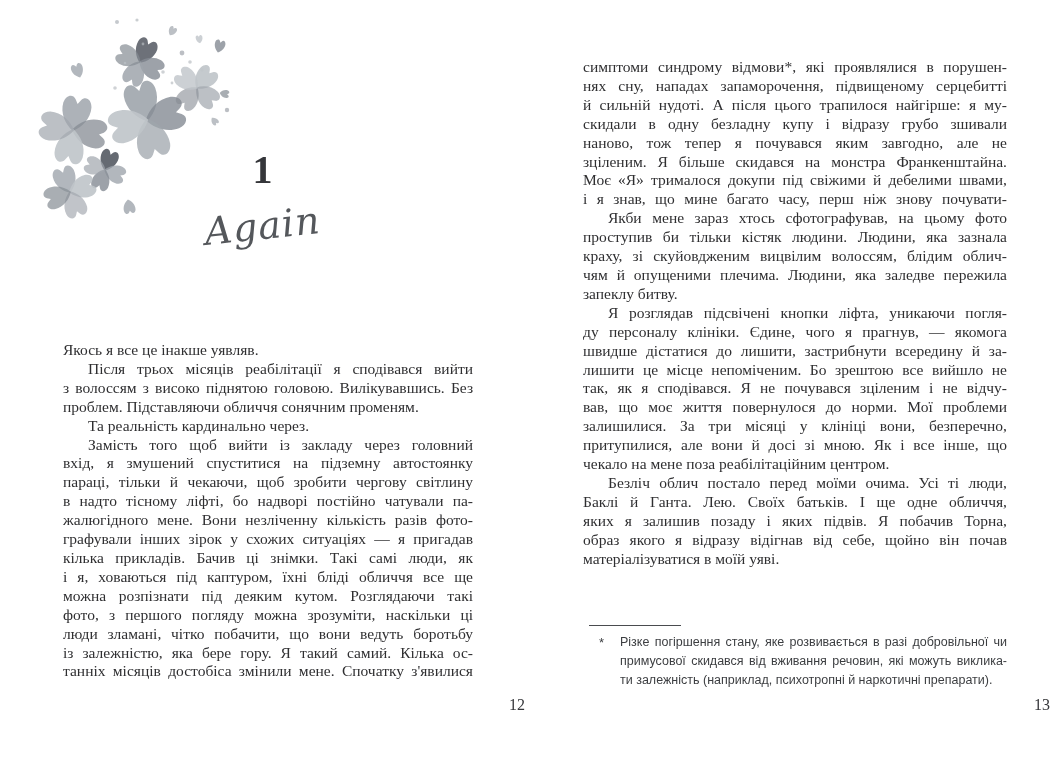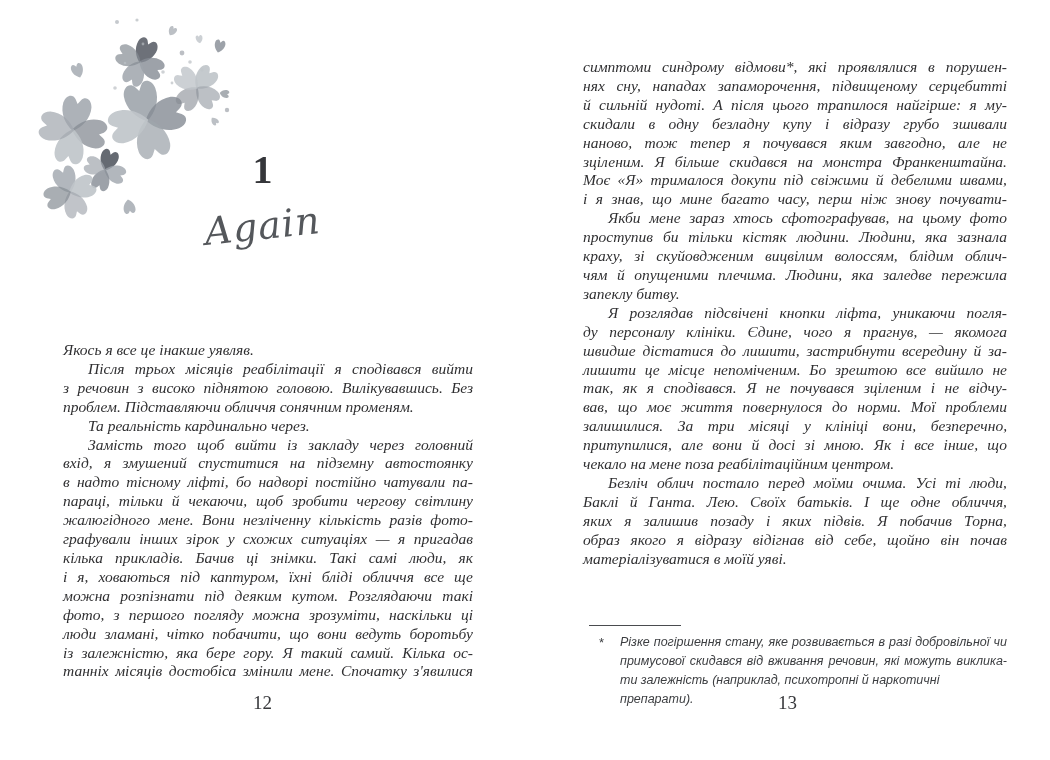--- a/index.html
+++ b/index.html
@@ -26,40 +26,40 @@
   }
 
   
   .body-text{
     position:absolute;
     font-size:15.5px;line-height:18.9px;
     text-justify:inter-word;
   }
   .body-text-left{left:63px;top:341px;width:410px;}
   .body-text-right{left:58px;top:58px;width:424px;}
-  .line{white-space:normal;font-style:italic;}
+  .line{white-space:normal;}
   .line.just{text-align:justify;text-align-last:justify;}
   .line.last{text-align:left;text-align-last:left;}
   .line.indent{padding-left:25px;}
 
   
   .footnote{
     position:absolute;left:58px;top:625px;width:424px;
     font-family:"Liberation Sans","DejaVu Sans",sans-serif;
     font-size:12.5px;line-height:19px;color:#3c3e41;
   }
   .footnote-rule{width:92px;border-top:1.4px solid #4a4c4f;margin:0 0 7px 6px;height:0;}
   .footnote-body{display:flex;}
   .footnote-marker{width:21px;padding-left:16px;flex:none;font-size:13px;}
   .footnote-lines{flex:1;}
 
   
   .page-number{
-    position:absolute;left:0;bottom:46px;width:525px;text-align:center;
-    font-size:19px;color:#37383b;
+    position:absolute;left:0;bottom:46px;width:525px;text-align:right;
+    font-size:16px;color:#37383b;
   }
 
   .floral{position:absolute;left:30px;top:8px;}
 </style>
 </head>
 <body style="background: rgb(255, 255, 255);">
 
 <div class="spread" style="color: rgb(47, 47, 49);">
 
   <div class="page page-left">
@@ -132,27 +132,27 @@
       <circle class="c2" opacity="0.5" cx="142" cy="75" r="1.4" fill="#9fa5ac"></circle>
     </svg>
 
     <div class="chapter-number">1</div>
 
     <div class="chapter-title">Again</div>
 
     <div class="body-text body-text-left">
         <div class="line last">Якось я все це інакше уявляв.</div>
         <div class="line indent just">Після трьох місяців реабілітації я сподівався вийти</div>
-        <div class="line just">з речовин з високо піднятою головою. Вилікувавшись. Без</div>
+        <div class="line just">з волоссям з високо піднятою головою. Вилікувавшись. Без</div>
         <div class="line last">проблем. Підставляючи обличчя сонячним променям.</div>
         <div class="line indent last">Та реальність кардинально через.</div>
         <div class="line indent just">Замість того щоб вийти із закладу через головний</div>
         <div class="line just">вхід, я змушений спуститися на підземну автостоянку</div>
+        <div class="line just">параці, тільки й чекаючи, щоб зробити чергову світлину</div>
         <div class="line just">в надто тісному ліфті, бо надворі постійно чатували па-</div>
-        <div class="line just">параці, тільки й чекаючи, щоб зробити чергову світлину</div>
         <div class="line just">жалюгідного мене. Вони незліченну кількість разів фото-</div>
         <div class="line just">графували інших зірок у схожих ситуаціях — я пригадав</div>
         <div class="line just">кілька прикладів. Бачив ці знімки. Такі самі люди, як</div>
         <div class="line just">і я, ховаються під каптуром, їхні бліді обличчя все ще</div>
         <div class="line just">можна розпізнати під деяким кутом. Розглядаючи такі</div>
         <div class="line just">фото, з першого погляду можна зрозуміти, наскільки ці</div>
         <div class="line just">люди зламані, чітко побачити, що вони ведуть боротьбу</div>
         <div class="line just">із залежністю, яка бере гору. Я такий самий. Кілька ос-</div>
         <div class="line just">танніх місяців достобіса змінили мене. Спочатку з'явилися</div>
       </div>

